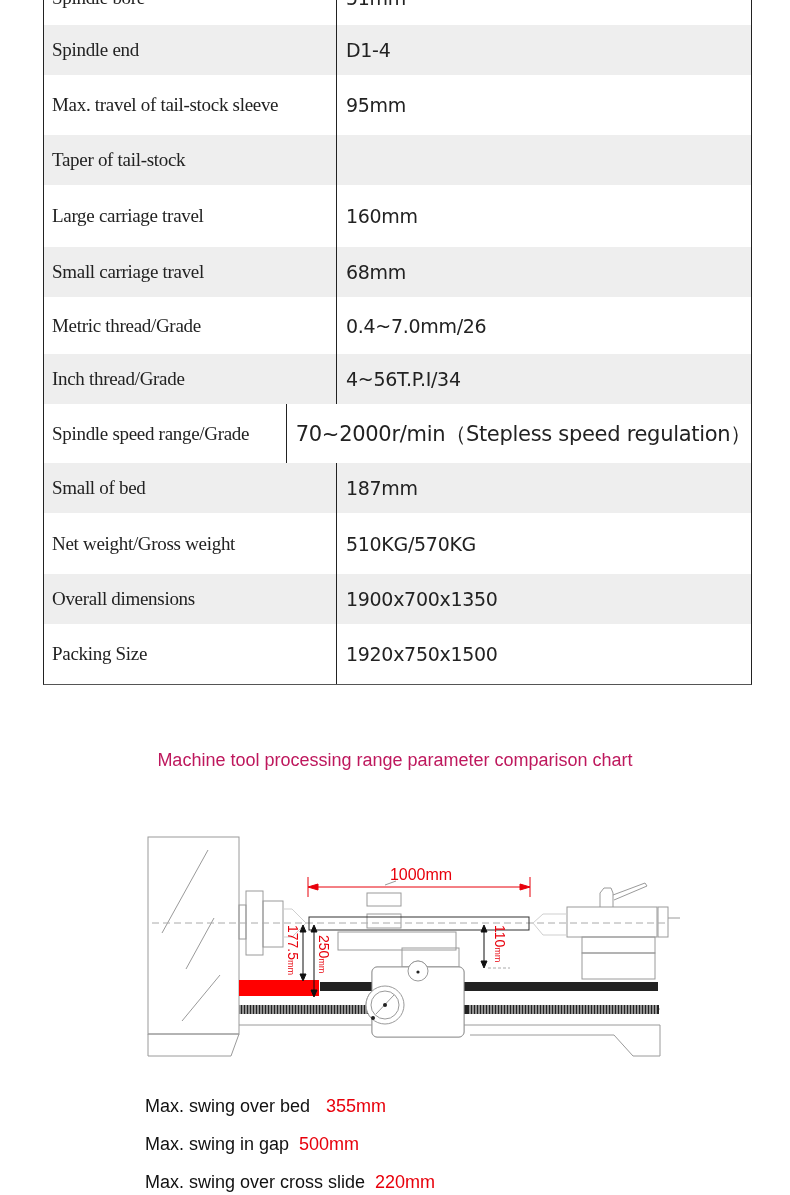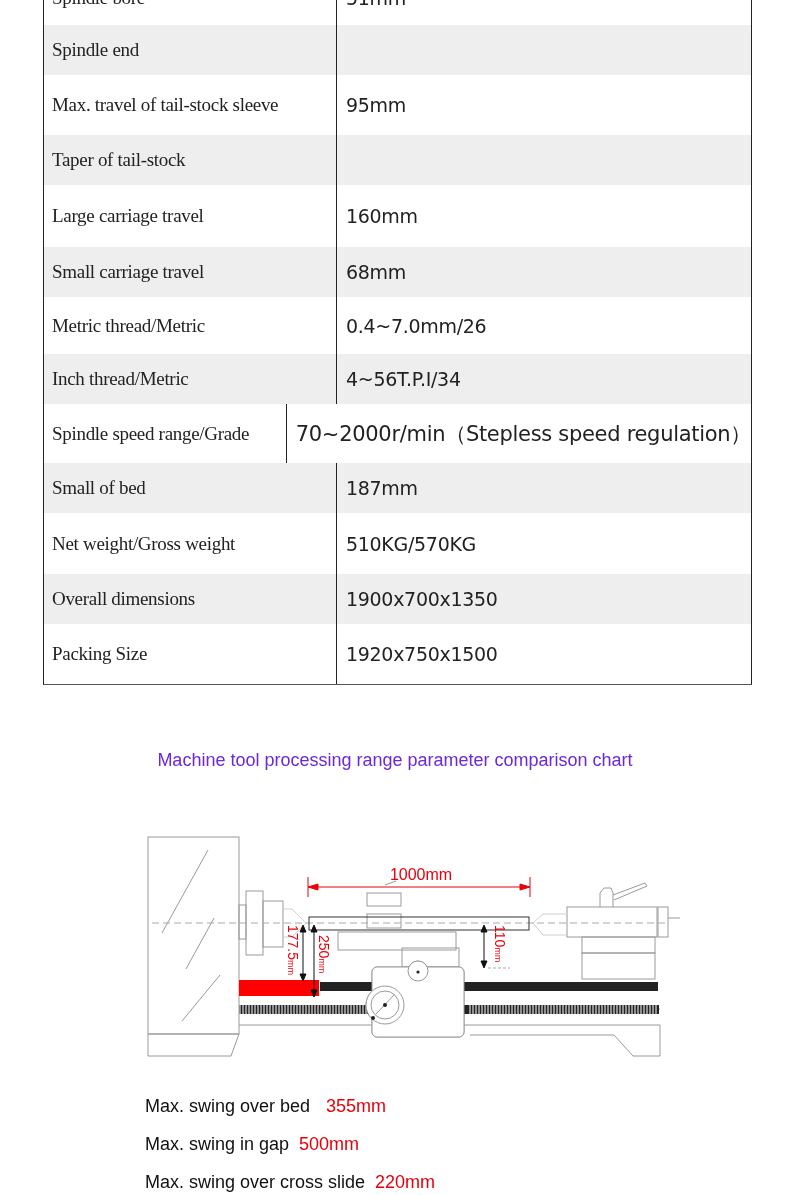--- a/index.html
+++ b/index.html
@@ -11,61 +11,62 @@
   .spec-row { display: flex; position: relative; }
   .spec-row .cell { box-sizing: border-box; display: flex; align-items: center;
                     font-size: 19px; color: #222; letter-spacing: -0.3px; }
   .spec-row .k { width: 293px; padding-left: 8px; border-right: 1px solid #222; font-family: Liberation Serif, serif; }
   .spec-row .v { flex: 1; padding-left: 9px; white-space: nowrap; }
   .spec-row.grey { background: #eeeeee; }
   .spec-row.h-grey { height: 50px; }
   .spec-row.h-white { height: 60px; justify-content: flex-end; }
 
   .chart-title { position: absolute; left: 0; width: 790px; top: 750px;
-                 text-align: center; color: #6d28d9; font-size: 18px;
+                 text-align: center; color: #be185d; font-size: 18px;
                  font-family: "Liberation Sans", sans-serif; }
   .diagram { position: absolute; left: 140px; top: 825px; width: 560px; height: 240px; }
   .param-list { position: absolute; left: 145px; top: 1093px;
                 font-family: "Liberation Sans", sans-serif; font-size: 18px; color: #111; }
   .param-line { height: 38px; line-height: 26px; }
   .param-line .pv { color: #e8000b; margin-left: 10px; }
   .dim-text { font-family: "Liberation Sans", sans-serif; fill: #e8000b; }
 </style>
 </head>
 <body>
 
 <div class="spec-table">
   <div class="spec-row h-white" style="height:55px">
     <div class="cell k">Spindle bore</div>
     <div class="cell v">51mm</div>
   </div>
   <div class="spec-row grey h-grey">
     <div class="cell k">Spindle end</div>
+    <div class="cell v">D1-4</div>
   </div>
   <div class="spec-row h-white">
     <div class="cell k">Max. travel of tail-stock sleeve</div>
     <div class="cell v">95mm</div>
   </div>
   <div class="spec-row grey h-grey">
     <div class="cell k">Taper of tail-stock</div>
   </div>
   <div class="spec-row h-white" style="height:62px">
     <div class="cell k">Large carriage travel</div>
     <div class="cell v">160mm</div>
   </div>
   <div class="spec-row grey h-grey">
     <div class="cell k">Small carriage travel</div>
     <div class="cell v">68mm</div>
   </div>
   <div class="spec-row h-white" style="height:57px">
-    <div class="cell k">Metric thread/Metric</div>
+    <div class="cell k">Metric thread/Grade</div>
     <div class="cell v">0.4~7.0mm/26</div>
   </div>
   <div class="spec-row grey h-grey">
-    <div class="cell k">Inch thread/Metric</div>
+    <div class="cell k">Inch thread/Grade</div>
     <div class="cell v">4~56T.P.I/34</div>
   </div>
   <div class="spec-row h-white" style="height:59px">
     <div class="cell k">Spindle speed range/Grade</div>
     <div class="cell v" style="font-size:21px">70~2000r/min（Stepless speed regulation）</div>
   </div>
   <div class="spec-row grey h-grey">
     <div class="cell k">Small of bed</div>
     <div class="cell v">187mm</div>
   </div>

